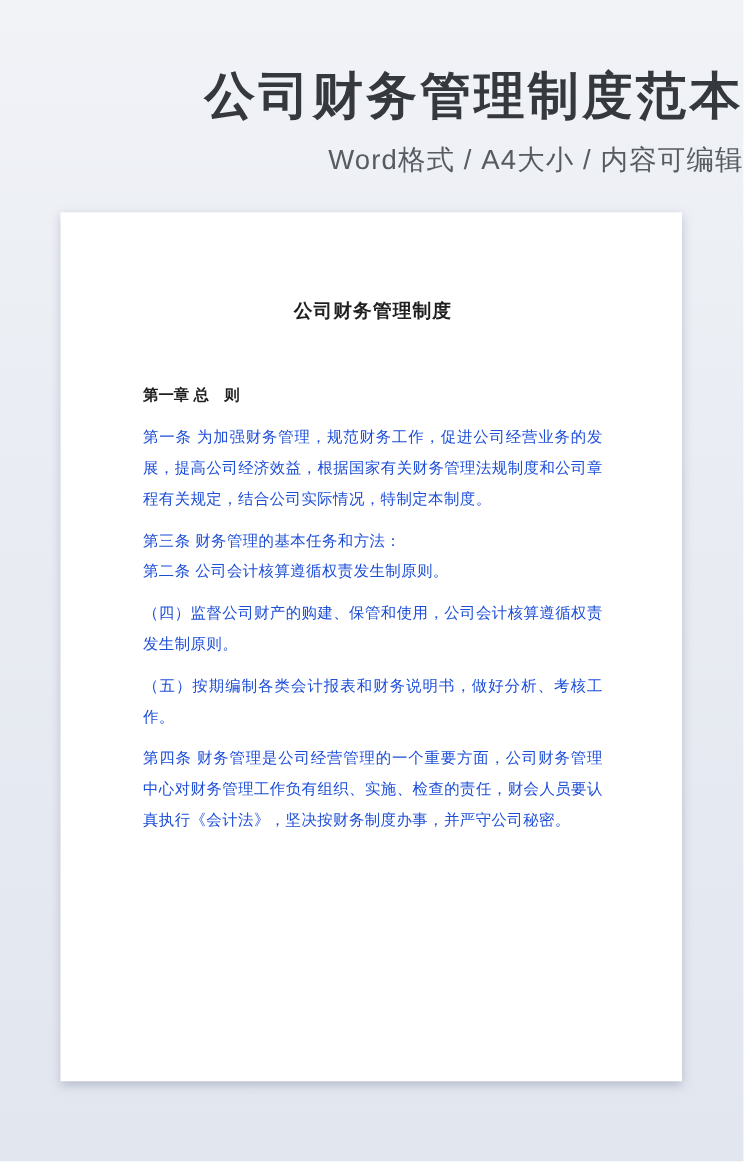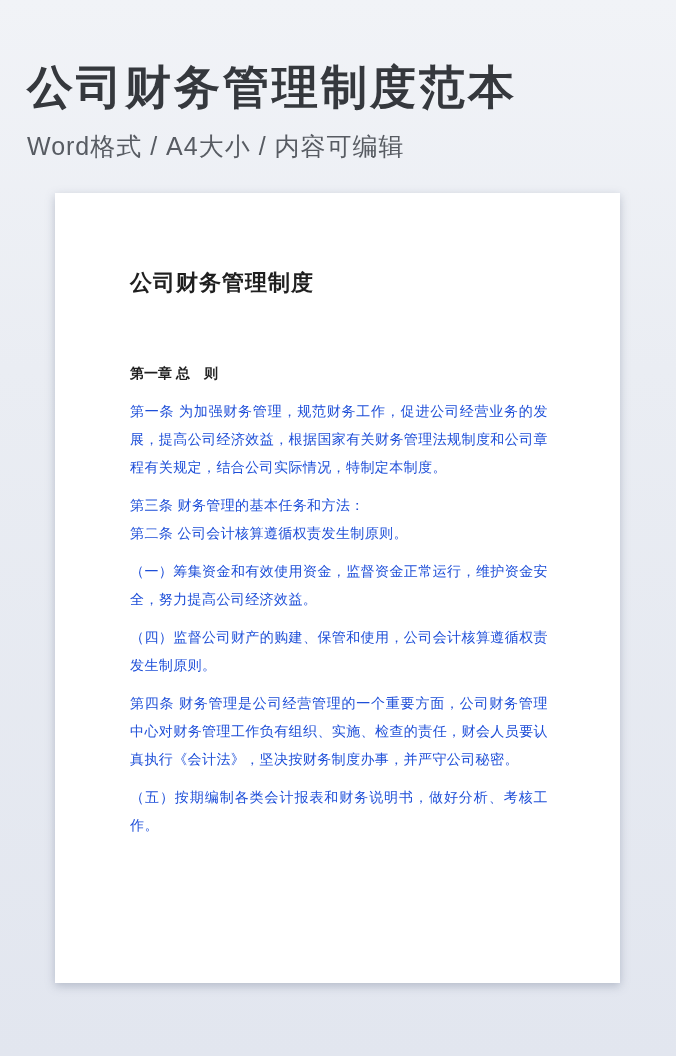--- a/index.html
+++ b/index.html
@@ -6,21 +6,21 @@
   html, body {
     width: 676px; height: 1056px;
     font-family: "Liberation Sans", sans-serif;
   }
   .canvas {
     position: relative;
     width: 676px; height: 1056px;
     background: linear-gradient(180deg, #f1f3f7 0%, #eaedf3 35%, #e2e6ef 100%);
     overflow: hidden;
   }
-  .header { padding-top: 60px; text-align: left; padding-left: 27px; }
+  .header { padding-top: 60px; text-align: right; }
   .poster-title {
     font-size: 46px;
     line-height: 55px;
     font-weight: 900;
     letter-spacing: 3px;
     color: #35383d;
   }
   .poster-subtitle {
     margin-top: 14px;
     font-size: 25px;
@@ -30,27 +30,27 @@
     color: #575b62;
   }
   .page {
     width: 565px; height: 790px;
     margin: 30px 0 0 55px;
     background: #ffffff;
     box-shadow: 0 3px 9px rgba(92, 103, 130, 0.35);
     padding: 72px 72px 0 75px;
   }
   .doc-title {
-    text-align: left;
-    font-size: 22px;
+    text-align: center;
+    font-size: 17px;
     line-height: 36px;
     font-weight: 700;
     letter-spacing: 1px;
     color: #1f1f1f;
-    margin-bottom: 58px;
+    margin-bottom: 44px;
   }
   .chapter-heading {
     font-size: 14px;
     line-height: 28px;
     font-weight: 700;
     color: #1f1f1f;
     margin-bottom: 10px;
     margin-top: 24px;
   }
   .para {
@@ -78,24 +78,23 @@
     <div class="doc-title">公司财务管理制度</div>
 
     <div class="chapter-heading">第一章 总　则</div>
 
     <div class="para">第一条 为加强财务管理，规范财务工作，促进公司经营业务的发展，提高公司经济效益，根据国家有关财务管理法规制度和公司章程有关规定，结合公司实际情况，特制定本制度。</div>
 
     <div class="para tight">第三条 财务管理的基本任务和方法：</div>
 
     <div class="para">第二条 公司会计核算遵循权责发生制原则。</div>
 
-    <div class="para">（一）筹集资金和有效使用资金，监督资金正常运行，维护资金安全，努力提高公司经济效益。</div>
 
 
 
     <div class="para">（四）监督公司财产的购建、保管和使用，公司会计核算遵循权责发生制原则。</div>
 
+    <div class="para">（五）按期编制各类会计报表和财务说明书，做好分析、考核工作。</div>
+
     <div class="para">第四条 财务管理是公司经营管理的一个重要方面，公司财务管理中心对财务管理工作负有组织、实施、检查的责任，财会人员要认真执行《会计法》，坚决按财务制度办事，并严守公司秘密。</div>
-
-    <div class="para">（五）按期编制各类会计报表和财务说明书，做好分析、考核工作。</div>
   </div>
 
 </div>
 
 </body></html>

